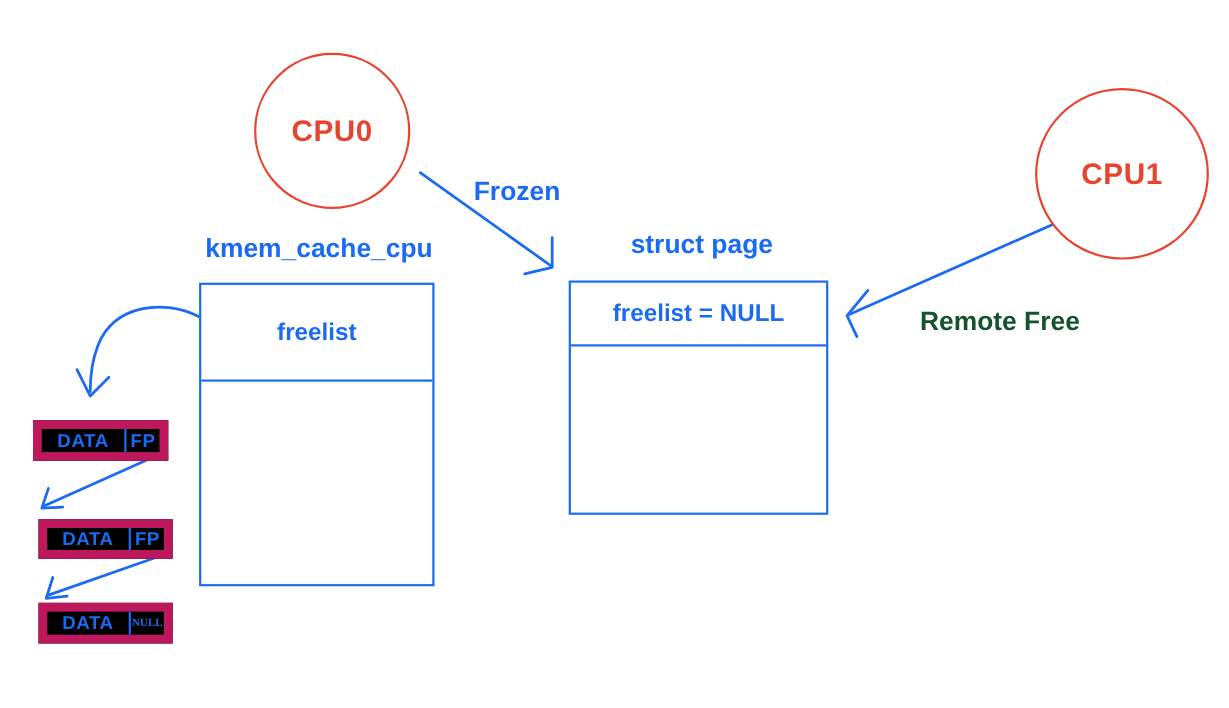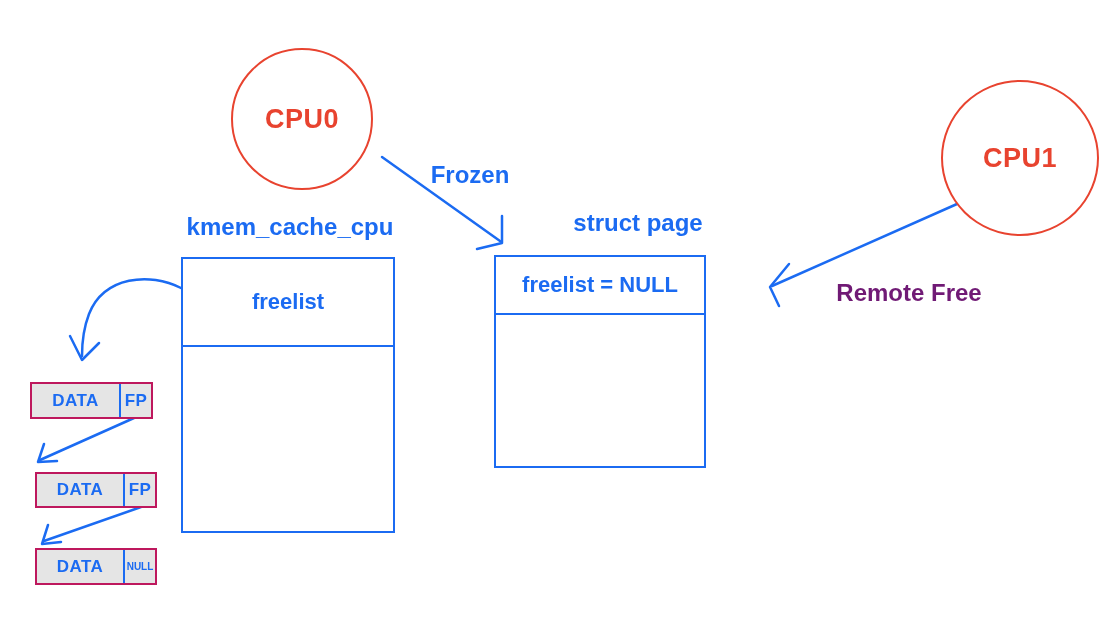--- a/index.html
+++ b/index.html
@@ -44,67 +44,67 @@
   .diagram-label{
     position:absolute;
     transform:translateX(-50%);
     white-space:nowrap;
     color:#1b6bf2;
     font-size:24px;
   }
   .label-kmem-title{ left:290px; top:213px; }
   .label-page-title{ left:638px; top:209px; }
   .label-frozen{     left:470px; top:161px; }
-  .label-remote{     left:909px; top:279px; color:#701a75; }
+  .label-remote{     left:909px; top:279px; color:#14532d; }
 
   .struct-box{
     position:absolute;
     border:2px solid #1b6bf2;
     box-sizing:border-box;
     background:#ffffff;
   }
   .kmem-box{ left:181px; top:257px; width:214px; height:276px; }
-  .page-box{ left:494px; top:255px; width:212px; height:213px; }
+  .page-box{ left:517px; top:255px; width:236px; height:213px; }
   .struct-box .box-header{
     border-bottom:2px solid #1b6bf2;
     display:flex;
     align-items:center;
     justify-content:center;
     color:#1b6bf2;
     font-size:22px;
     box-sizing:border-box;
   }
   .kmem-box .box-header{ height:88px; }
   .page-box .box-header{ height:58px; }
 
   .chain-node{
     position:absolute;
-    border:2px solid #be185d;
+    border:8px solid #be185d;
     box-sizing:border-box;
     display:flex;
-    background:#e5e5e5;
+    background:#000000;
   }
   .chain-1{ left:30px; top:382px; width:123px; height:37px; }
   .chain-2{ left:35px; top:472px; width:122px; height:36px; }
   .chain-3{ left:35px; top:548px; width:122px; height:37px; }
   .chain-node .cell{
     display:flex;
     align-items:center;
     justify-content:center;
     color:#1b6bf2;
     font-size:17px;
     letter-spacing:0.5px;
   }
   .chain-node .cell-data{ flex:1; }
   .chain-node .cell-ptr{
     width:32px;
     border-left:2px solid #1b6bf2;
     box-sizing:border-box;
   }
-  .chain-3 .cell-ptr{ font-size:10px; letter-spacing:0; }
+  .chain-3 .cell-ptr{ font-size:10px; letter-spacing:0;font-family:Liberation Serif, serif; }
 </style>
 </head>
 <body>
 
 <div class="canvas">
 
   <svg class="overlay" viewBox="0 0 1117 644">
 
     <line x1="382" y1="157" x2="500" y2="241"></line>
     <polyline points="502,216 502,243 477,249"></polyline>

